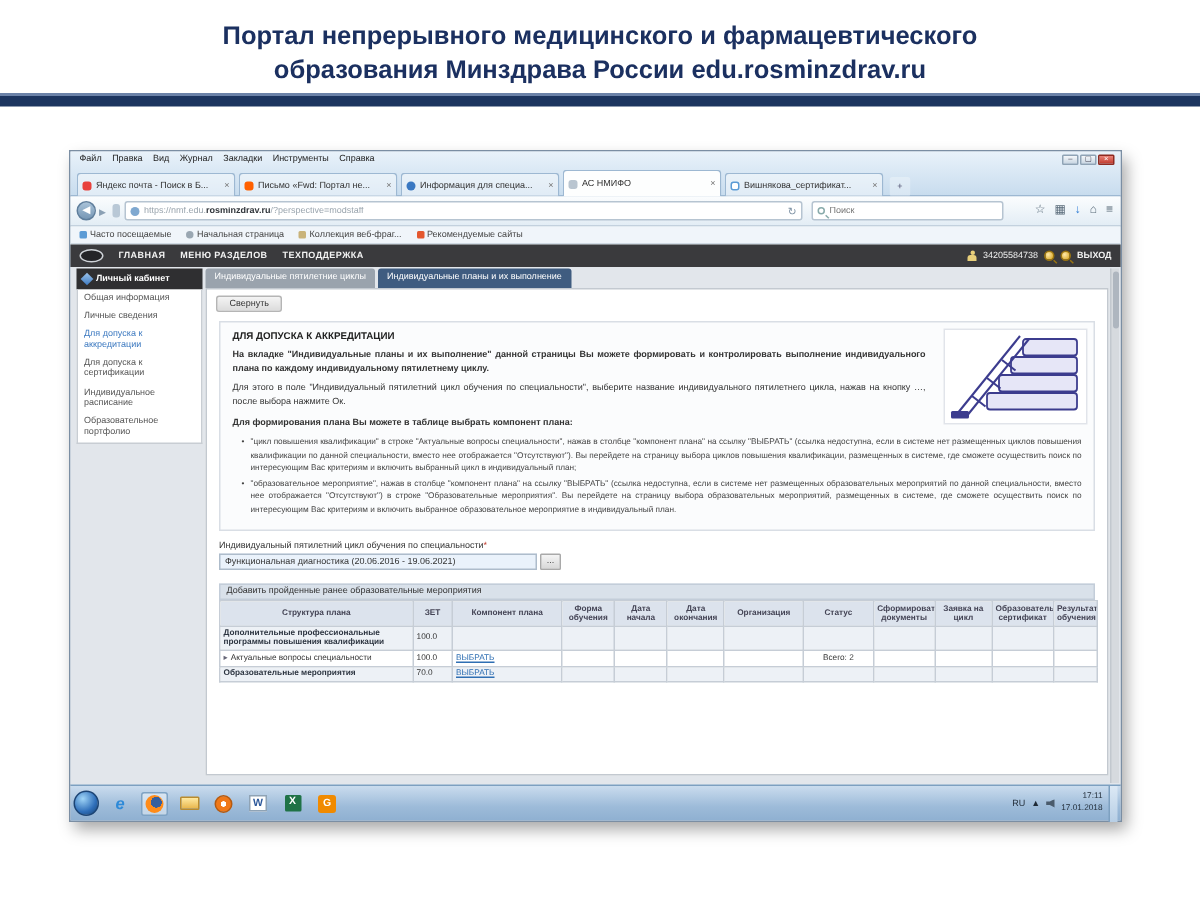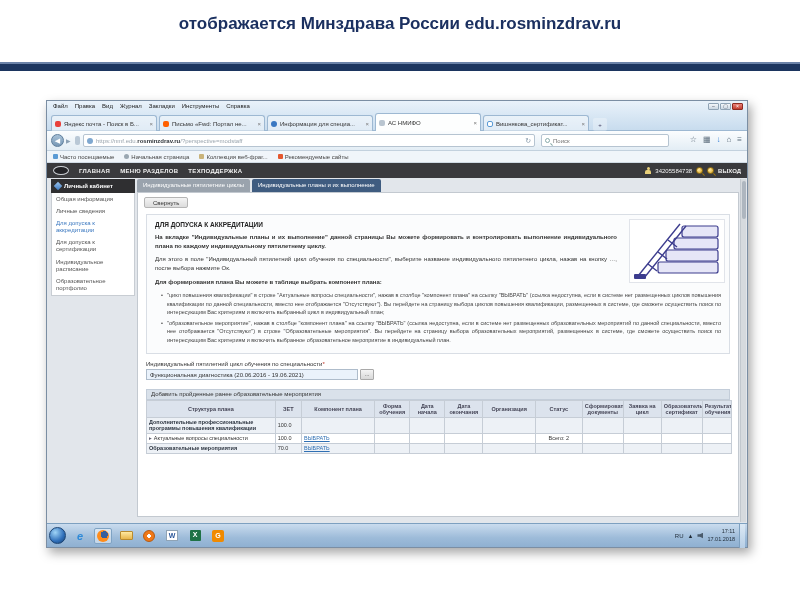--- a/index.html
+++ b/index.html
@@ -166,21 +166,22 @@
   .tray { margin-left:auto; display:flex; align-items:center; gap:4px; color:#1f2a36; }
   .tray .upa { font-size:6px; }
   .spk { width:6px; height:6px; background:#4a5b6c; clip-path:polygon(0 30%, 40% 30%, 100% 0, 100% 100%, 40% 70%, 0 70%); }
   .clock { text-align:right; font-size:5.5px; line-height:1.3; }
   .showdesk { width:6px; height:24px; background:linear-gradient(#dce9f5,#b7cee5); border-left:1px solid #7da0c0; }
 </style>
 </head>
 <body>
 
 <div class="abs slide-title">
-  <div>отображается Минздрава России edu.rosminzdrav.ru</div>
+  <div>Портал непрерывного медицинского и фармацевтического</div>
+  <div>образования Минздрава России edu.rosminzdrav.ru</div>
 </div>
 <div class="abs title-divider"></div>
 
 <div class="abs shot">
 
   <div class="abs chrome">
     <div class="abs menubar">
       <span>Файл</span>
       <span>Правка</span>
       <span>Вид</span>

